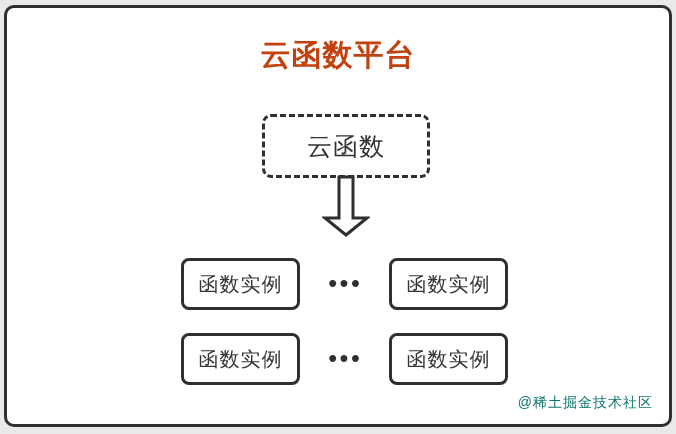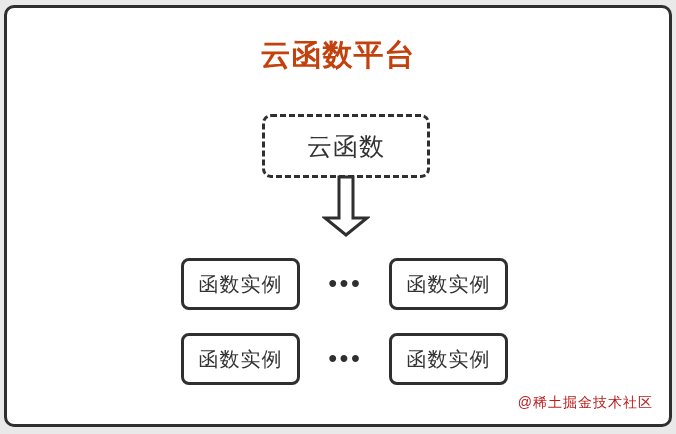--- a/index.html
+++ b/index.html
@@ -89,21 +89,21 @@
     font-size: 24px;
     font-weight: bold;
     color: #2f2f2f;
     letter-spacing: 3px;
   }
   .watermark {
     position: absolute;
     right: 16px;
     bottom: 12px;
     font-size: 14px;
-    color: #b91c1c;
+    color: #0f766e;
     letter-spacing: 1px;
   }
 </style>
 </head>
 <body>
 
 <div class="frame">
   <div class="title">云函数平台</div>
 
   <div class="cloud-node">

